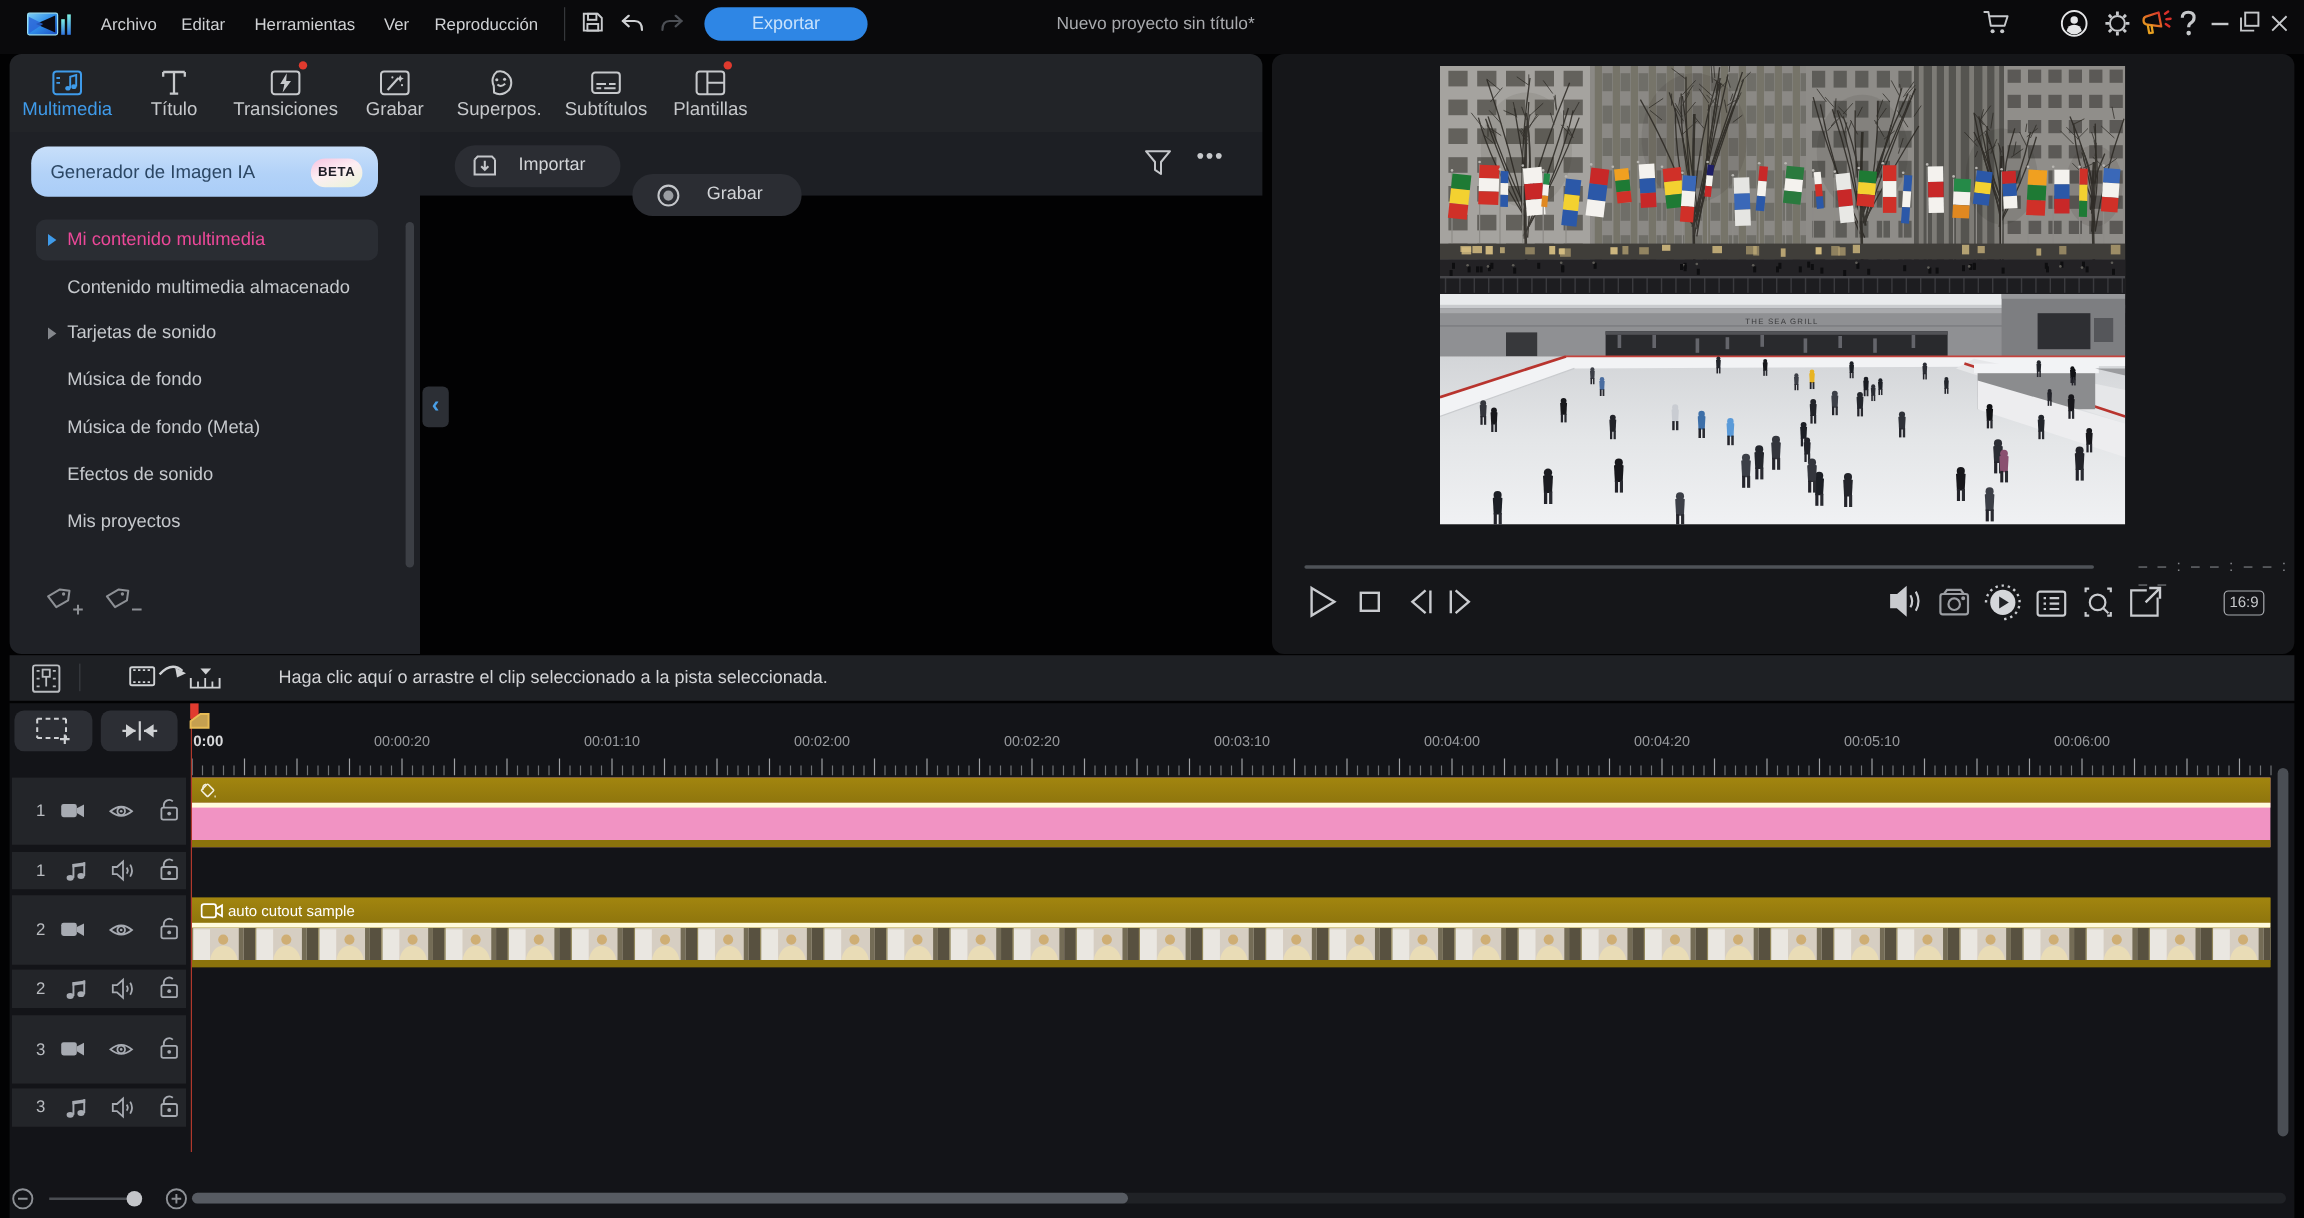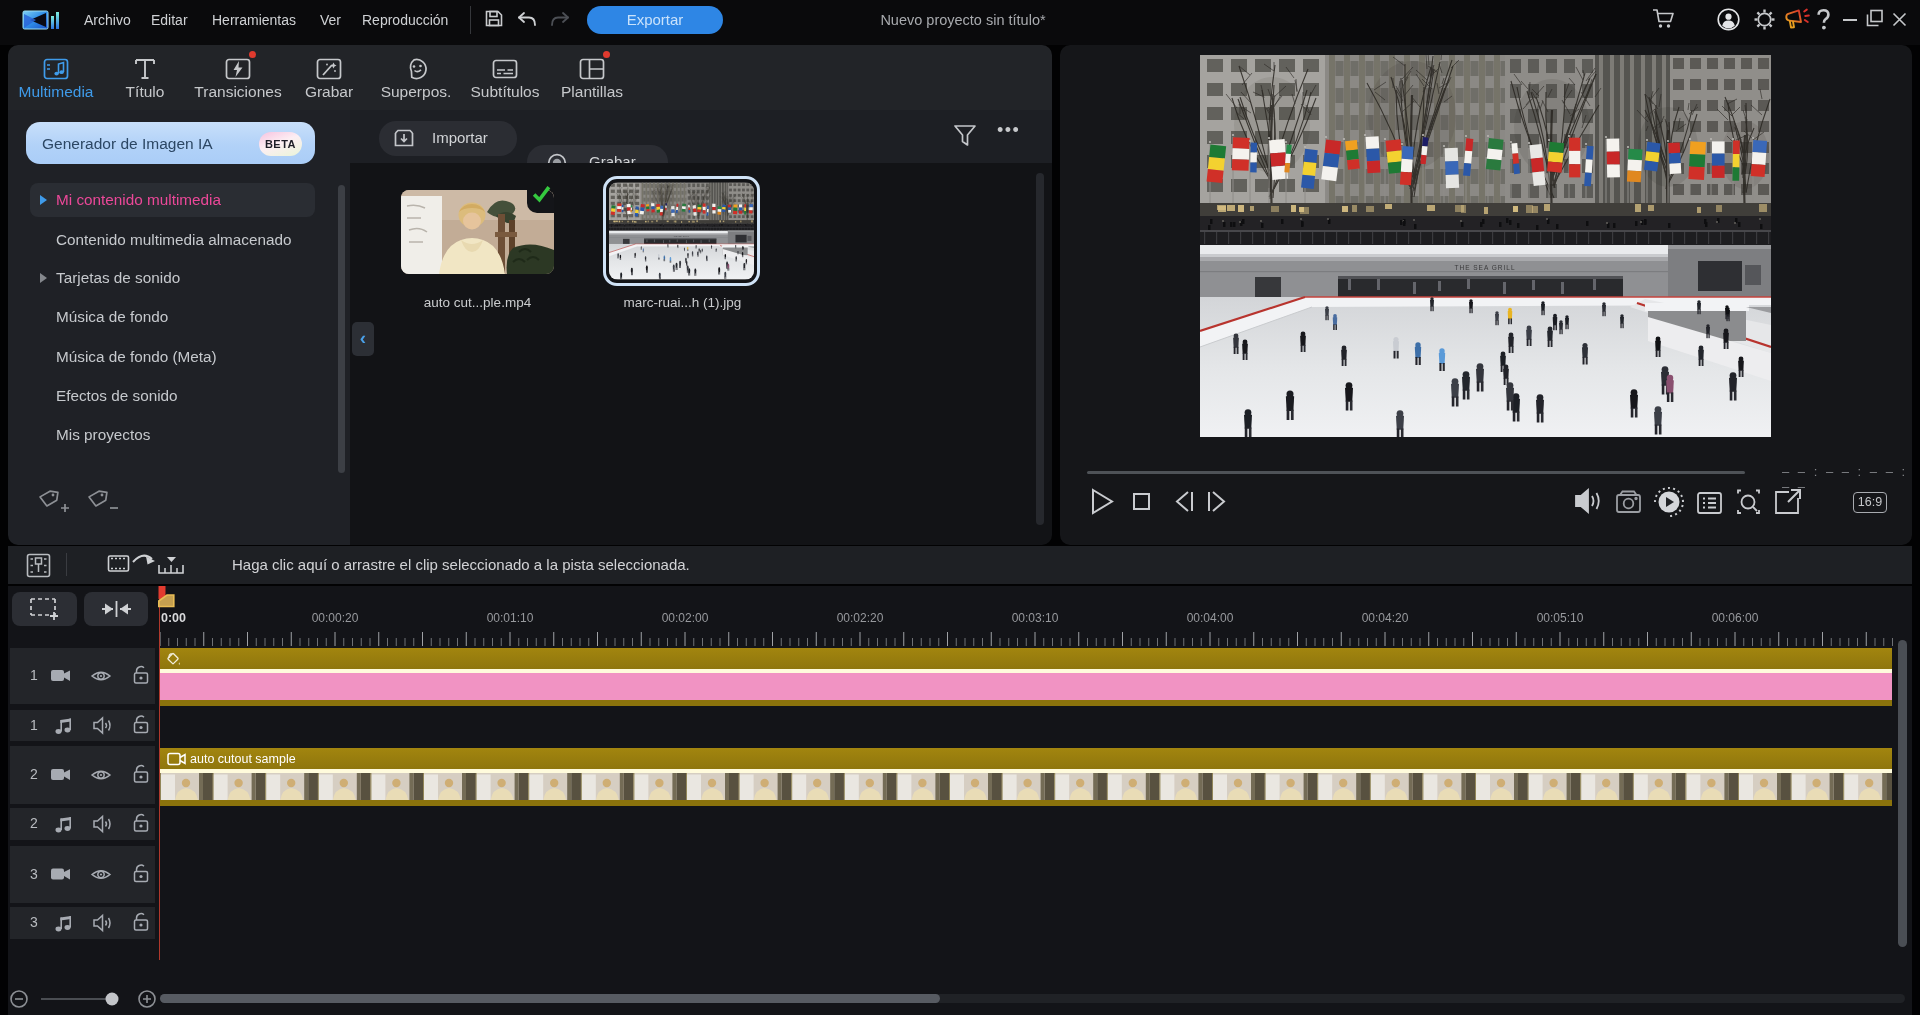--- a/index.html
+++ b/index.html
@@ -265,36 +265,20 @@
         <circle cx="10" cy="10" r="4.2" fill="#9a9da2"></circle>
       </svg>
       <span style="position:absolute;left:62px;top:8px">Grabar</span>
     </div>
     <svg class="icon" style="left:603px;top:14px" width="24" height="24" viewBox="0 0 24 24">
       <path d="M2 2 H22 L14.5 11 V21 L9.5 17.5 V11 Z" fill="none" stroke="#c4c6ca" stroke-width="1.7" stroke-linejoin="round"></path>
     </svg>
     <div class="abs" style="left:647px;top:10px;color:#c6c8cb;font-size:18px;letter-spacing:1.5px">•••</div>
   </div>
 
-  <div id="mediabody" class="abs">
-    <svg class="icon" style="left:51px;top:27px;border-radius:8px" width="153" height="84" viewBox="0 0 153 84">
-      <use href="#vidthumb"></use>
-    </svg>
-    <div class="abs" style="left:177px;top:27px;width:27px;height:23px;background:#141519;border-radius:0 8px 0 10px"></div>
-    <svg class="icon" style="left:182px;top:22px" width="19" height="18" viewBox="0 0 18 17">
-      <path d="M2 9 L7 14 L16 2" fill="none" stroke="#35c93f" stroke-width="3.4"></path>
-    </svg>
-    <div class="caption" style="left:51px;width:153px;">auto cut...ple.mp4</div>
-    <div class="abs" style="left:253px;top:13px;width:157px;height:110px;border:3px solid #cfe2f6;border-radius:14px;"></div>
-    <svg class="icon" style="left:259px;top:19px;border-radius:9px" width="145" height="98" viewBox="0 0 571 382">
-      <use href="#rink"></use>
-    </svg>
-    <div class="caption" style="left:254px;width:157px;">marc-ruai...h (1).jpg</div>
-    <div id="mediascroll"></div>
-  </div>
 
   <div id="preview" class="abs">
     <svg class="icon" style="left:140px;top:10px" width="571" height="382" viewBox="0 0 571 382">
       <use href="#rink"></use>
     </svg>
     <div id="seek"></div>
     <div id="tcode">– – : – – : – – : – –</div>
     <svg class="icon" style="left:28px;top:442px" width="320" height="32" viewBox="0 0 320 32">
       <g fill="none" stroke="#c9cbcf" stroke-width="2">
         <path d="M5 3 L24 14.5 L5 26 Z"></path>

